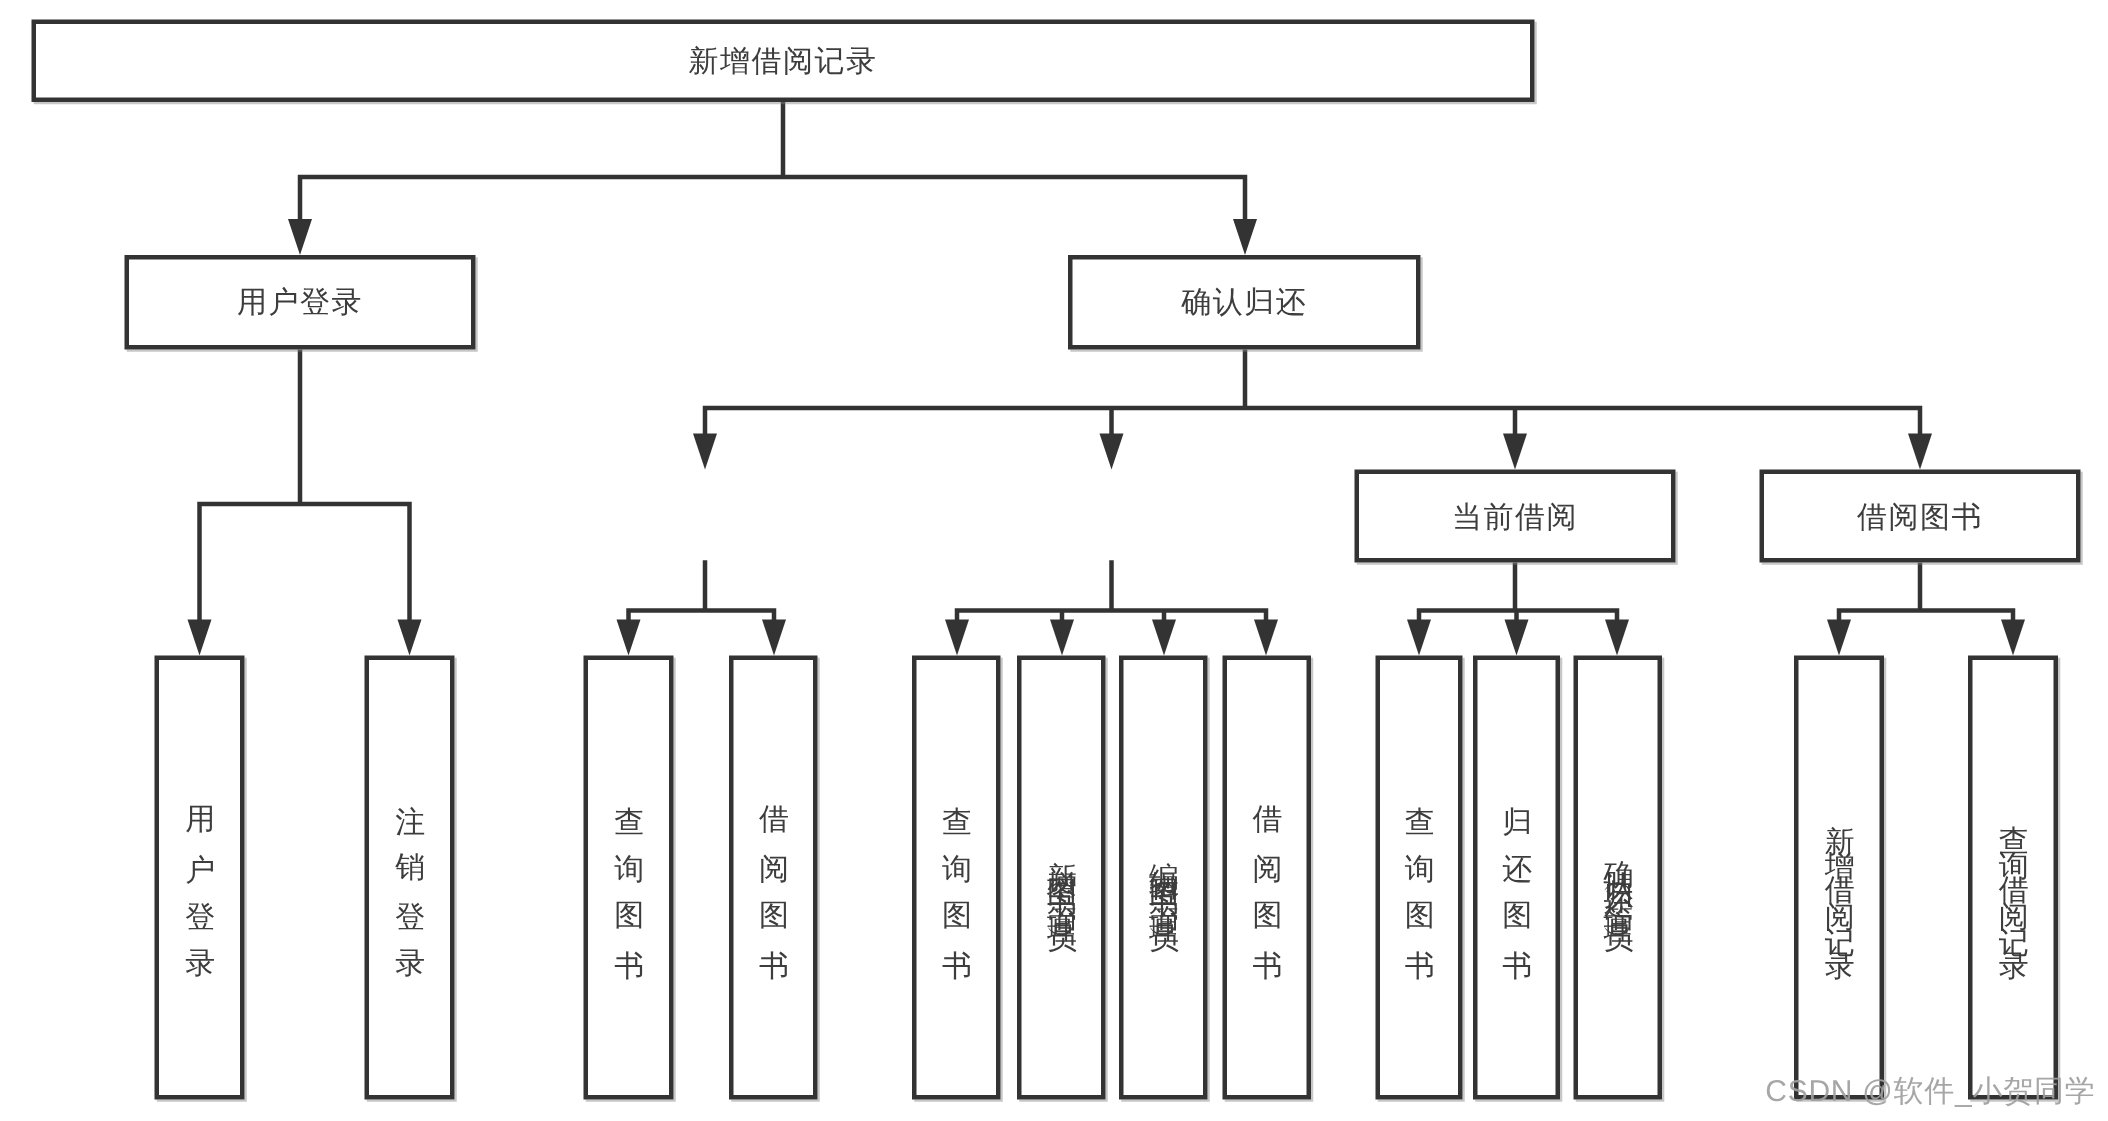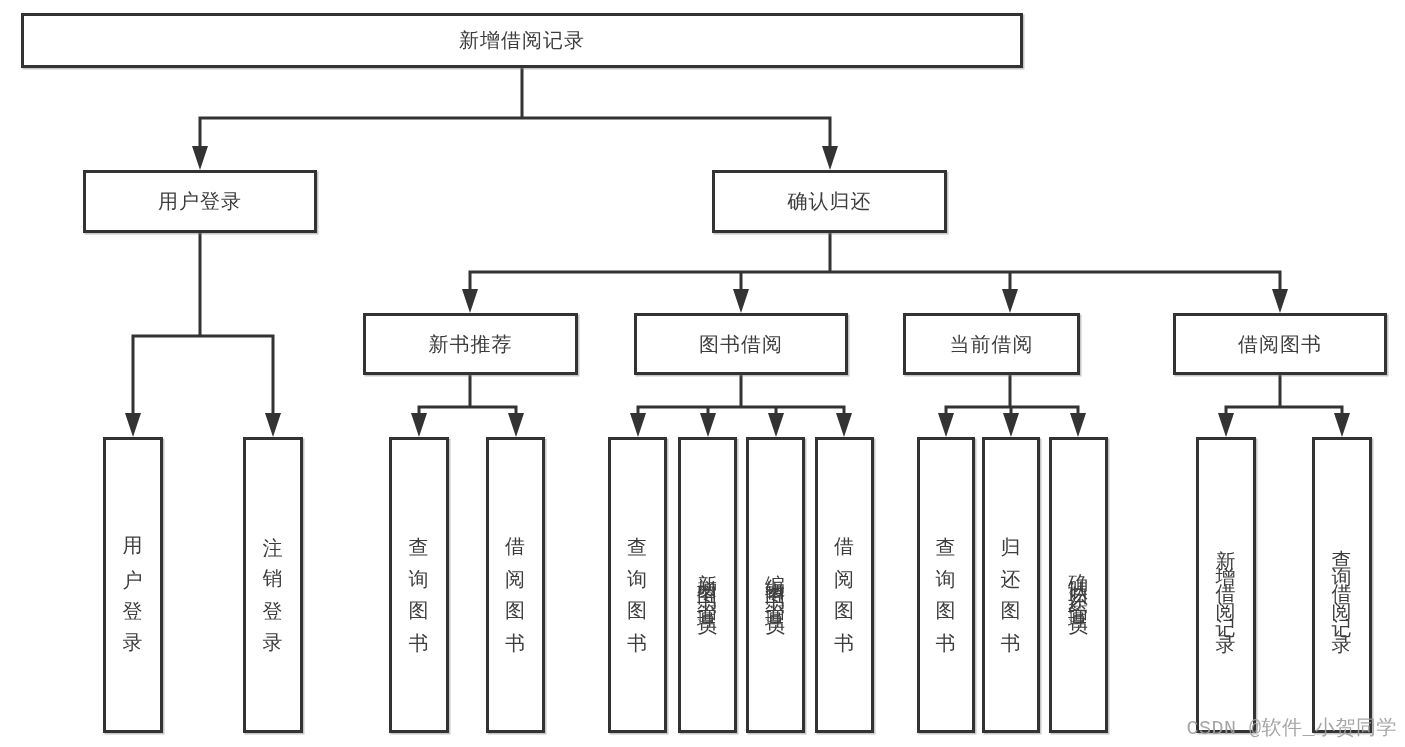--- a/index.html
+++ b/index.html
@@ -41,21 +41,20 @@
   .vt9{letter-spacing:0.3em;}
   .watermark{
     position:absolute;
     right:8px;
     top:714px;
     z-index:5;
     font-size:20px;
     color:rgba(158,158,158,0.92);
     letter-spacing:0.5px;
     white-space:nowrap;
-    font-family:Liberation Mono, monospace;
   }
 </style>
 </head>
 <body>
 
 <div class="canvas">
 
   <svg class="connectors" viewBox="0 0 1405 747" xmlns="http://www.w3.org/2000/svg">
       <path d="M522 68V118M200 118H830M200 118V152M830 118V152M200 233V336M133 336H273M133 336V419M273 336V419M830 233V272M470 272H1280M470 272V295M741 272V295M1010 272V295M1280 272V295M470 375V407M419 407H516M419 407V419M516 407V419M741 375V407M638 407H844M638 407V419M708 407V419M776 407V419M844 407V419M1010 375V407M946 407H1078M946 407V419M1011 407V419M1078 407V419M1280 375V407M1226 407H1342M1226 407V419M1342 407V419" fill="none" stroke="#333333" stroke-width="3" stroke-linecap="square"></path>
       <g fill="#333333" stroke="none">
@@ -85,27 +84,21 @@
     <span class="hlabel">新增借阅记录</span>
   </div>
 
   <div class="box" style="left:83px;top:170px;width:234px;height:63px;">
     <span class="hlabel">用户登录</span>
   </div>
   <div class="box" style="left:712px;top:170px;width:235px;height:63px;">
     <span class="hlabel">确认归还</span>
   </div>
 
-  <div class="box" style="left:363px;top:313px;width:215px;height:62px;">
-    <span class="hlabel">新书推荐</span>
-  </div>
-  <div class="box" style="left:634px;top:313px;width:214px;height:62px;">
-    <span class="hlabel">图书借阅</span>
-  </div>
-  <div class="box" style="left:903px;top:313px;width:177px;height:62px;">
+  <div class="box" style="left:903px;top:313px;width:214px;height:62px;">
     <span class="hlabel">当前借阅</span>
   </div>
   <div class="box" style="left:1173px;top:313px;width:214px;height:62px;">
     <span class="hlabel">借阅图书</span>
   </div>
 
   <div class="box" style="left:103px;top:437px;width:60px;height:296px;">
     <span class="vlabel vt4">用户登录</span>
   </div>
   <div class="box" style="left:243px;top:437px;width:60px;height:296px;">

